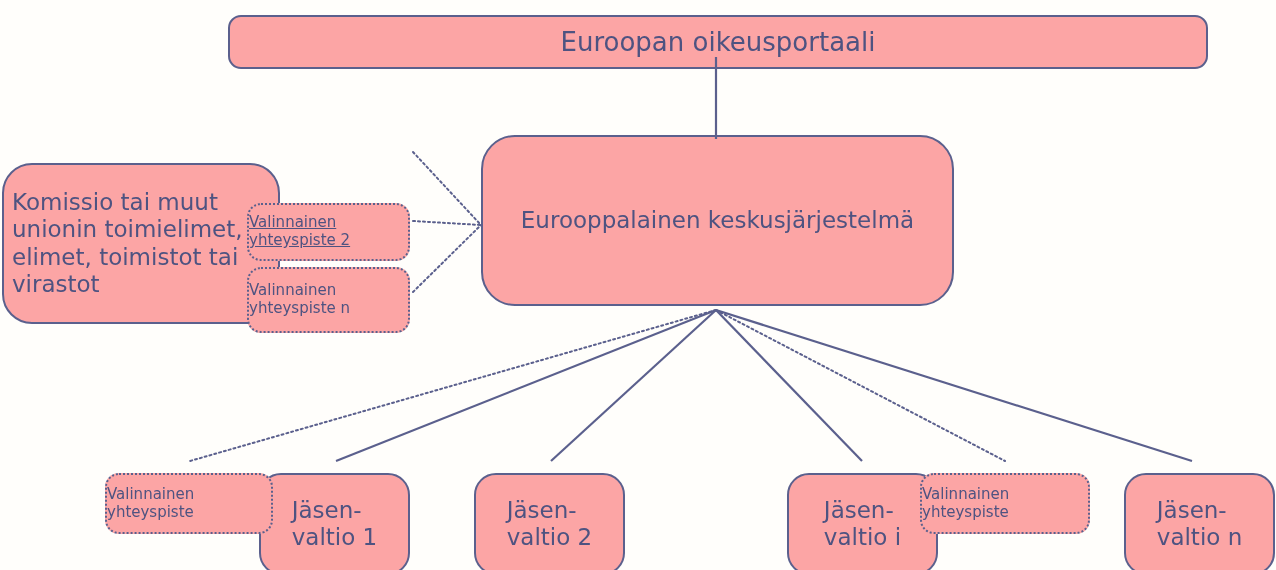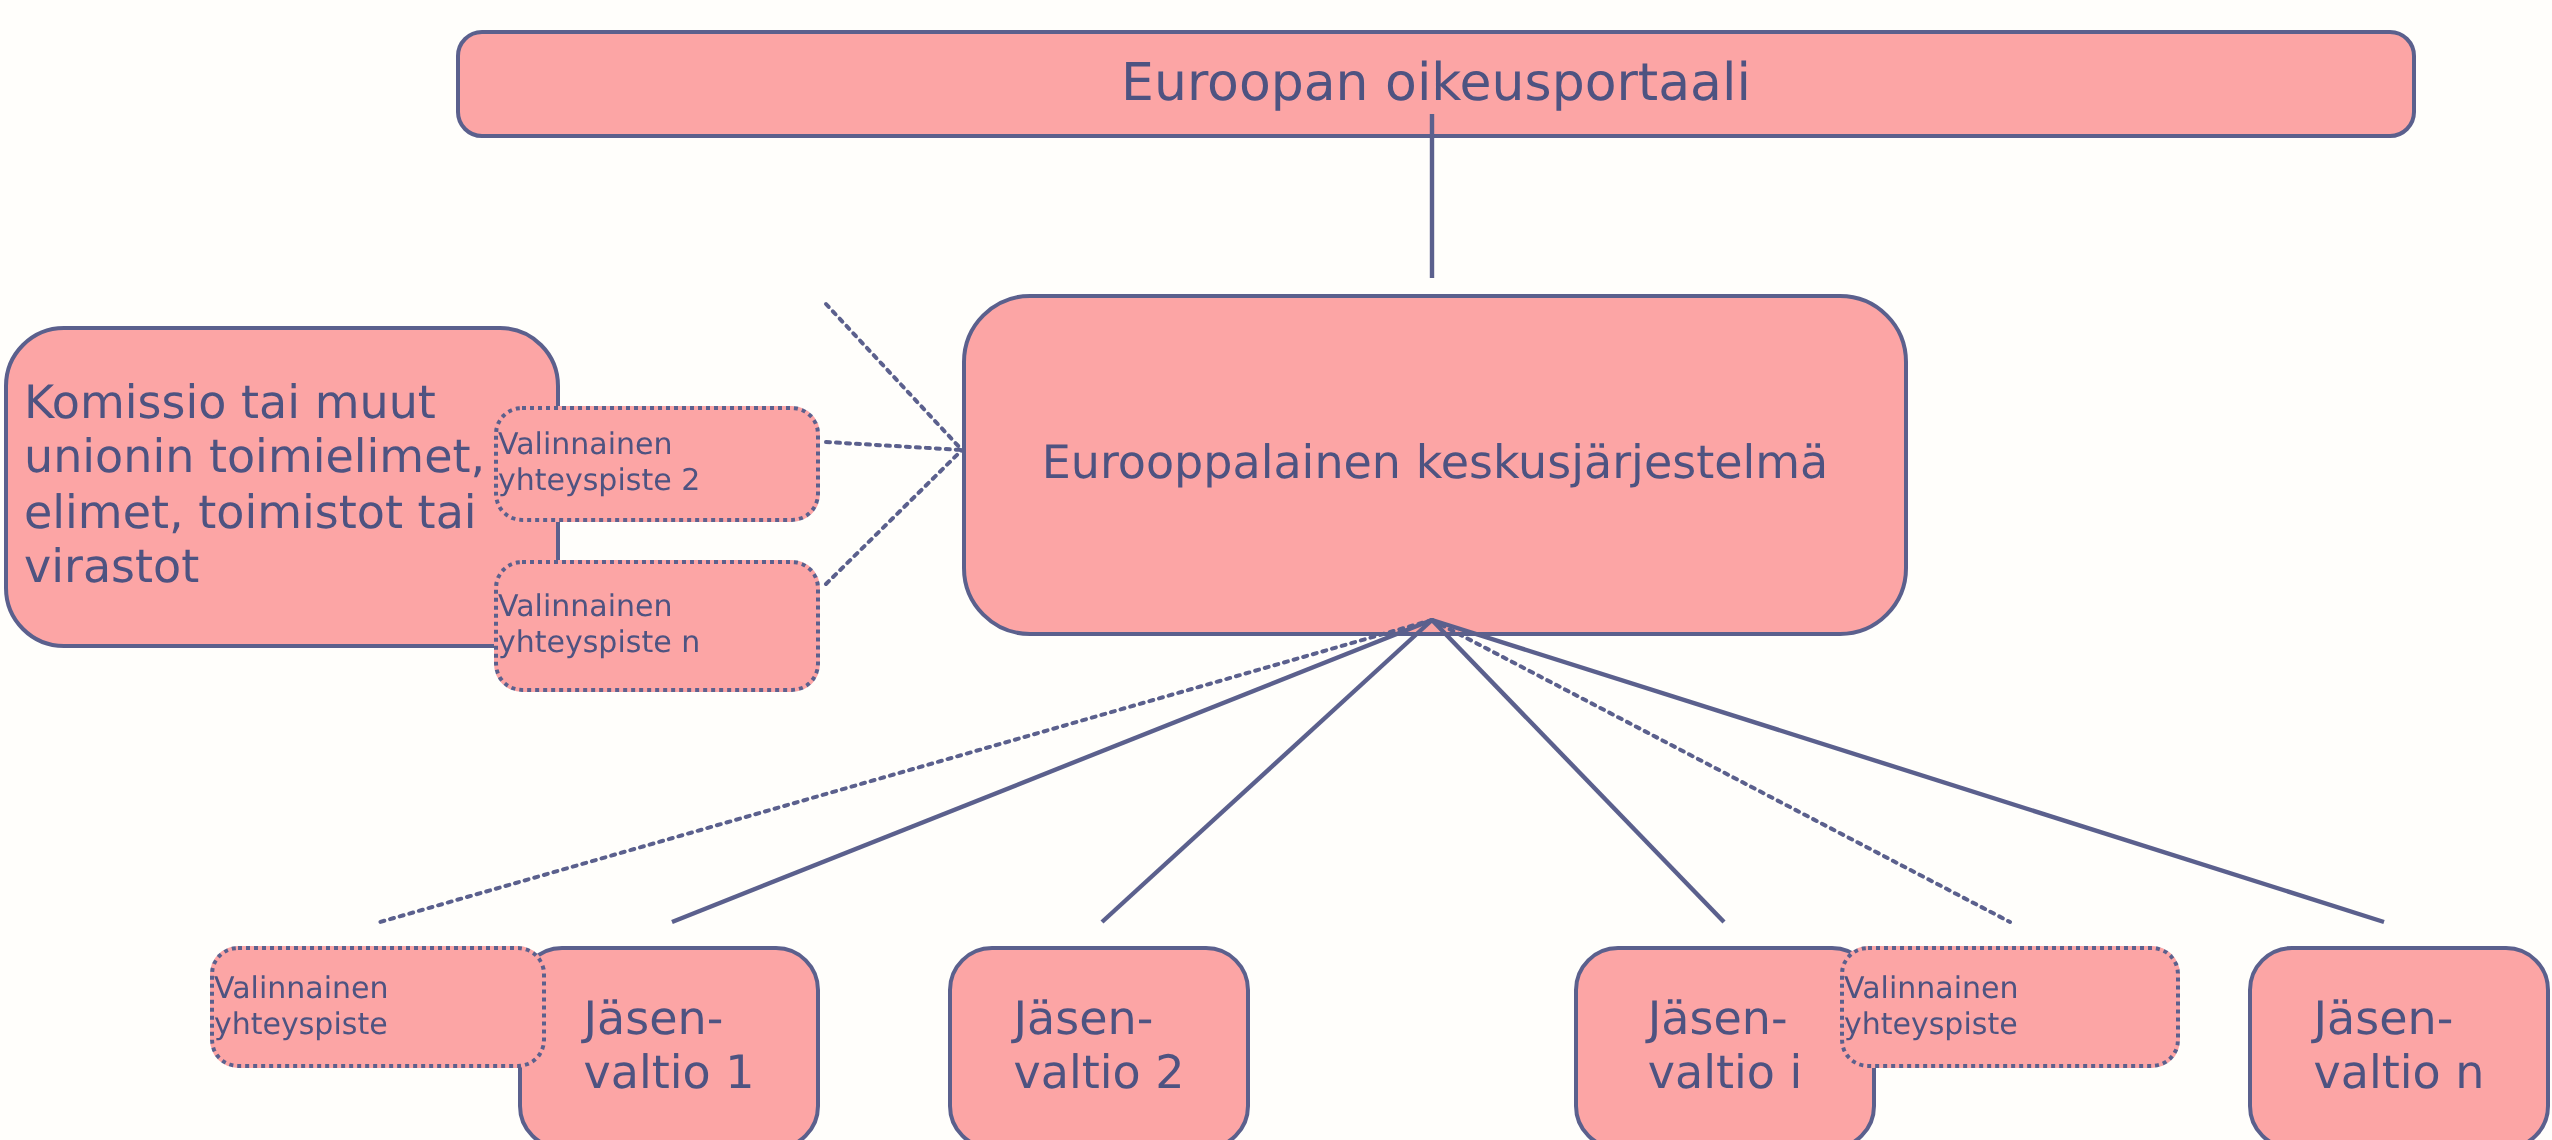--- a/index.html
+++ b/index.html
@@ -54,27 +54,28 @@
     font-size: 23px; border-radius: 30px;
     padding: 0 8px;
   }
   #node-cp1 {
     left: 247px; top: 121px; width: 163px; height: 66px;
     font-size: 15px;
   }
   #node-cp2 {
     left: 247px; top: 191px; width: 163px; height: 58px;
     font-size: 15px;
+    text-decoration: underline;
   }
   #node-cpn {
-    left: 247px; top: 268px; width: 163px; height: 66px;
+    left: 247px; top: 255px; width: 163px; height: 66px;
     font-size: 15px;
   }
   #node-central {
-    left: 481px; top: 135px; width: 473px; height: 171px;
+    left: 481px; top: 123px; width: 473px; height: 171px;
     font-size: 23px; border-radius: 34px;
   }
   #node-cp-ms1 {
     left: 105px; top: 461px; width: 168px; height: 61px;
     font-size: 15px;
   }
   #node-ms1 {
     left: 259px; top: 461px; width: 151px; height: 102px;
     font-size: 23px; border-radius: 22px;
   }

